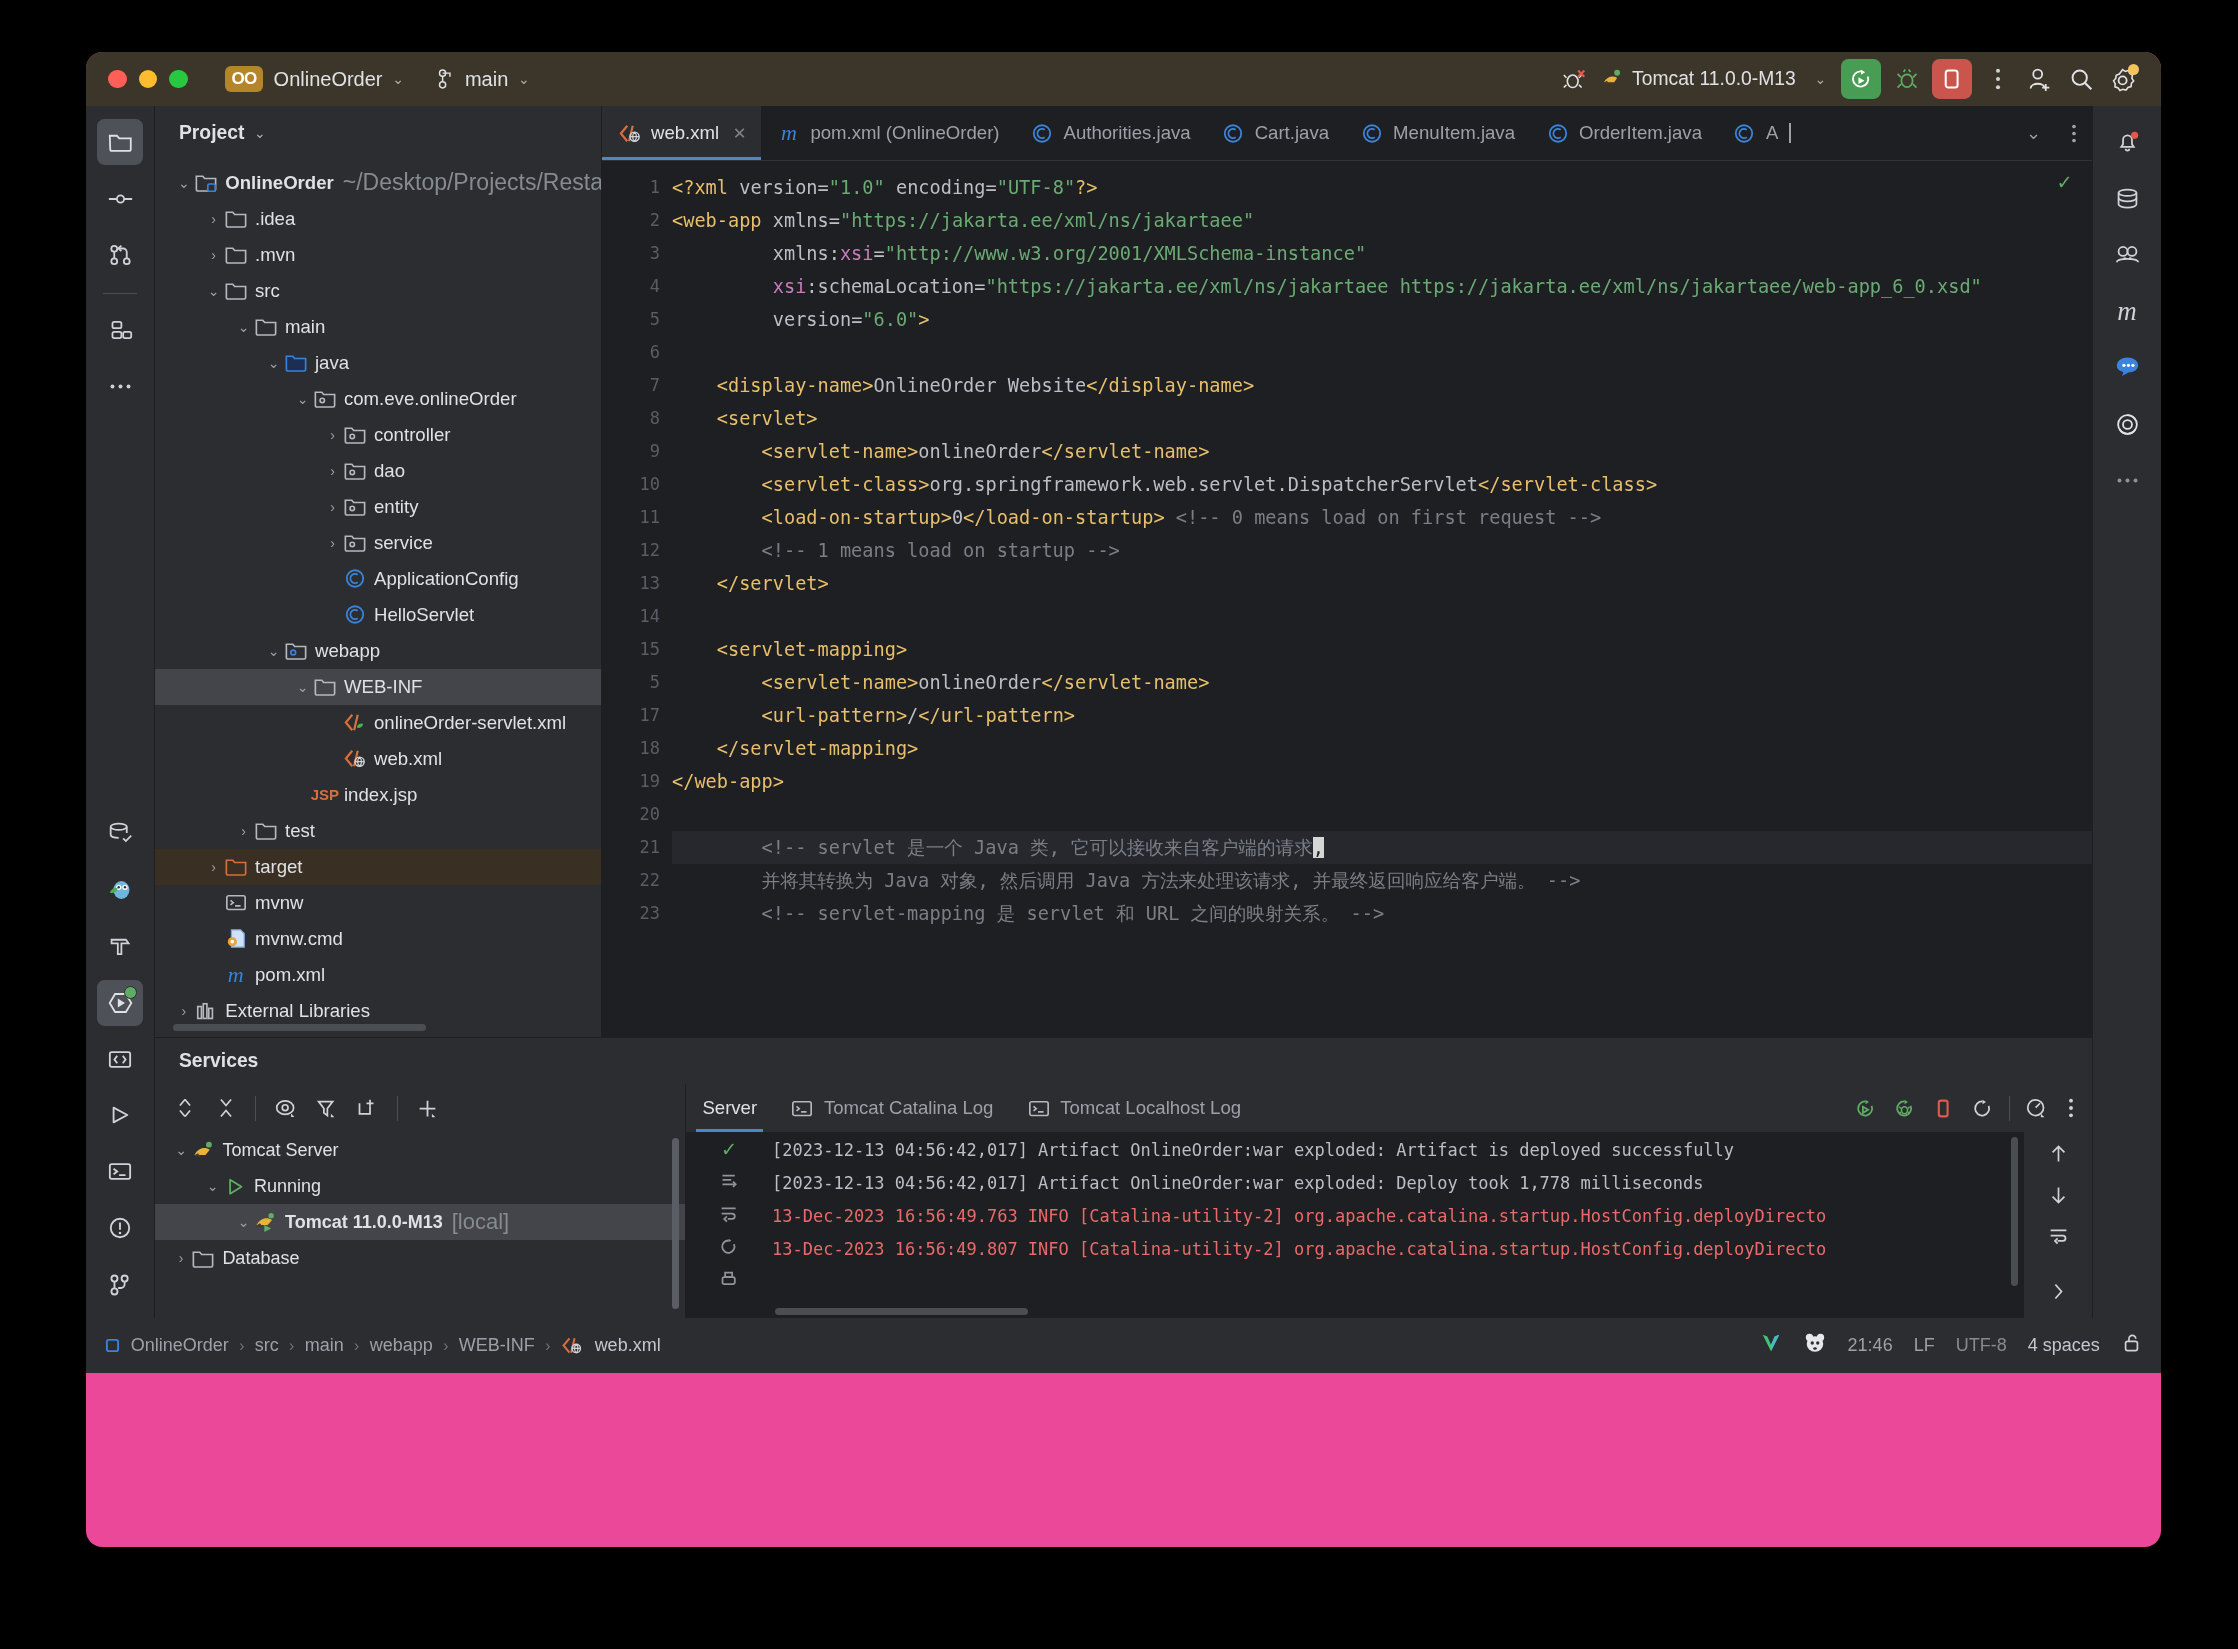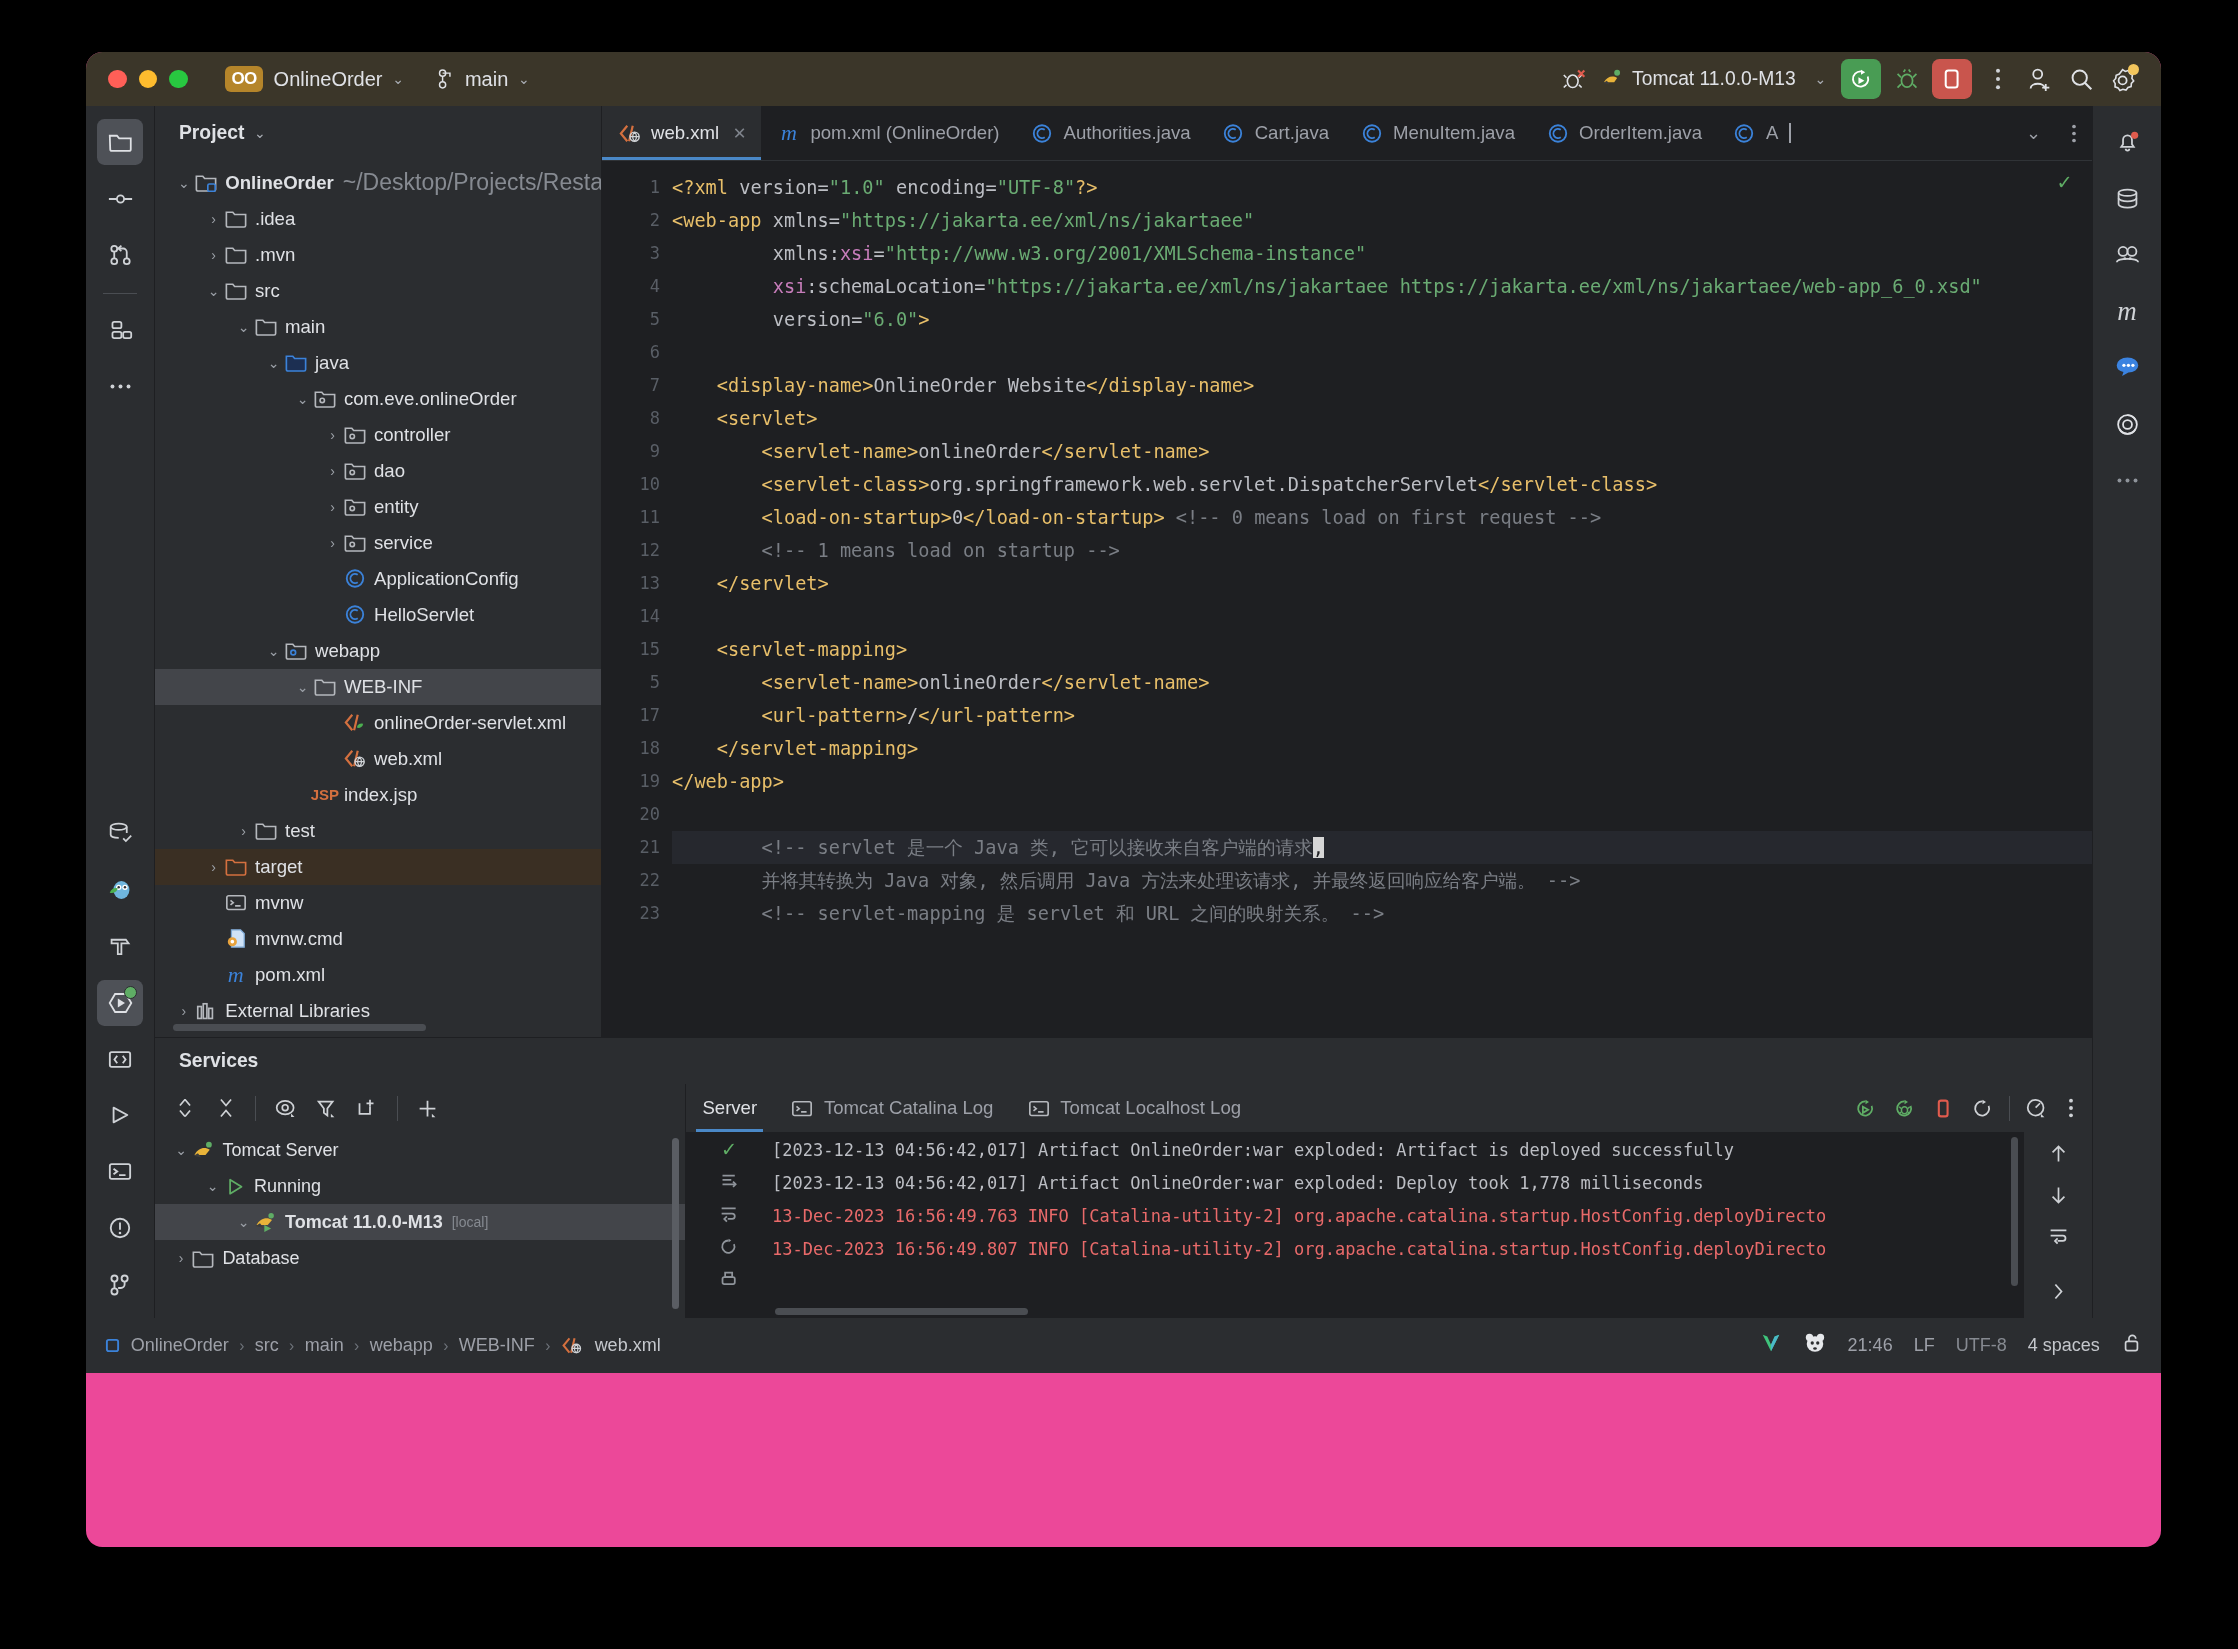--- a/index.html
+++ b/index.html
@@ -725,21 +725,21 @@
                     <span class="arrow">⌄</span>
                     <span class="ico">
                       <svg width="24" height="21" viewBox="0 0 28 24">
                         <circle cx="20" cy="4" r="3.2" fill="#5fad65"></circle>
                         <path d="M3 15 C7 7 15 5 21 9 L16 15 Z" fill="#e8b339"></path>
                         <path d="M2 16 L11 18 L7 13 Z" fill="#3c3c3c"></path>
                         <path d="M12 15 L12 23 L20 19 Z" fill="#5fad65"></path>
                       </svg>
                     </span>
                     <span class="bold">Tomcat 11.0.0-M13</span>
-                    <span class="dim" style="font-size: 14px;">[local]</span>
+                    <span class="dim" style="font-size: 22px;">[local]</span>
                   </div>
                   <div class="row" style="padding-left: 16.4px;">
                     <span class="arrow">›</span>
                     <span class="ico">
                       <svg width="22" height="19.3" viewBox="0 0 24 21">
                         <path d="M1.5 3.5 h7 l2 2.5 h12 v12 a1.6 1.6 0 0 1 -1.6 1.6 h-17.8 a1.6 1.6 0 0 1 -1.6 -1.6 Z" fill="none" stroke="#b5b8bd" stroke-width="1.8"></path>
                       </svg>
                     </span>
                     <span>Database</span>
                   </div>

